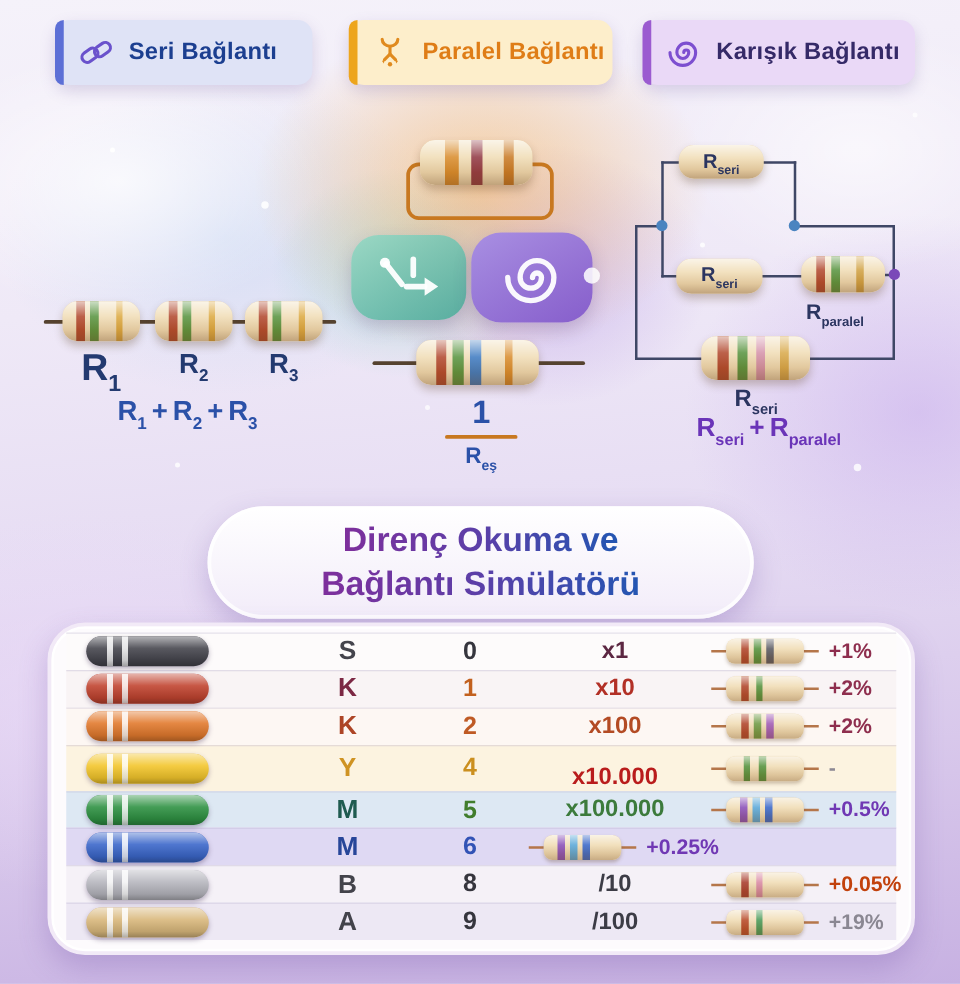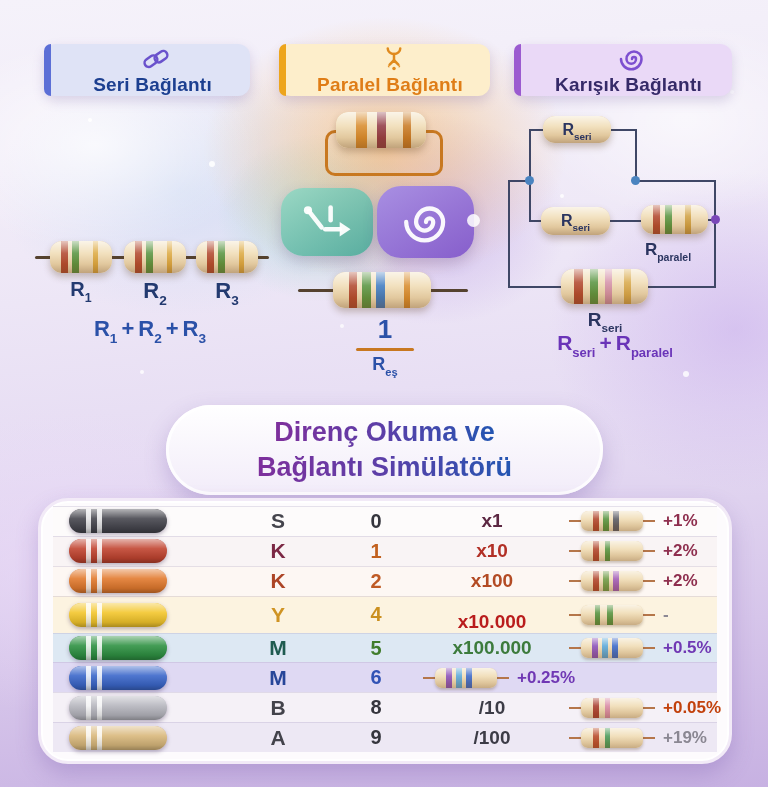--- a/index.html
+++ b/index.html
@@ -16,22 +16,22 @@
       radial-gradient(260px 180px at 180px 190px, rgba(175,205,240,.4), rgba(175,205,240,0) 70%),
       radial-gradient(300px 220px at 60px 560px, rgba(235,218,248,.65), rgba(235,218,248,0) 70%),
       radial-gradient(260px 220px at 735px 330px, rgba(195,165,235,.5), rgba(195,165,235,0) 72%);}
   .sparkles{position:absolute;left:88px;top:118px;width:4px;height:4px;border-radius:50%;
     background:rgba(255,255,255,.95);pointer-events:none;
     box-shadow:122px 44px 0 1px rgba(255,255,255,.85),472px 76px 0 0 rgba(255,255,255,.8),
       596px 254px 0 1px rgba(255,255,255,.8),52px 252px 0 0 rgba(255,255,255,.8),
       252px 206px 0 0 rgba(255,255,255,.7),642px -28px 0 0 rgba(255,255,255,.7),
       12px 382px 0 1px rgba(255,255,255,.7),612px 382px 0 0 rgba(255,255,255,.7);}
   
-  .tab{position:absolute;top:44px;height:52px;border-radius:12px;display:flex;align-items:center;
-    box-shadow:0 5px 12px rgba(110,85,160,.22);flex-direction:column;}
+  .tab{position:absolute;top:16px;height:52px;border-radius:12px;display:flex;align-items:center;
+    box-shadow:0 5px 12px rgba(110,85,160,.22);}
   .tab-bar{position:absolute;left:0;top:0;bottom:0;width:7px;border-radius:12px 0 0 12px;}
   .tab-icon{margin-left:18px;display:flex;align-items:center;}
   .tab-label{margin-left:11px;font-size:19px;font-weight:700;letter-spacing:.2px;}
   
   .resistor,.rpill,.mini-res{position:relative;background:#f0dcb4;overflow:hidden;}
   .resistor,.rpill{position:absolute;border-radius:12px;box-shadow:0 4px 7px rgba(100,70,40,.3);}
   .band{position:absolute;top:0;bottom:0;z-index:1;display:block;}
   .gloss{position:absolute;inset:0;z-index:2;border-radius:inherit;pointer-events:none;
     background:linear-gradient(180deg,rgba(255,255,255,.7),rgba(255,255,255,.15) 38%,rgba(150,95,40,.16) 72%,rgba(115,70,30,.38));}
   .rpill-label{position:relative;z-index:3;width:100%;text-align:center;font-weight:700;color:#2b3560;}
@@ -146,21 +146,21 @@
       <i class="band" style="left: 18%; width: 11%; background: rgb(176, 69, 42);"></i>
       <i class="band" style="left: 35%; width: 11%; background: rgb(85, 146, 60);"></i>
       <i class="band" style="left: 70%; width: 7%; background: rgb(220, 168, 62);"></i>
     </div>
   <div class="resistor" style="left:196px;top:241px;width:62px;height:32px;">
       <span class="gloss"></span>
       <i class="band" style="left: 18%; width: 11%; background: rgb(176, 69, 42);"></i>
       <i class="band" style="left: 35%; width: 11%; background: rgb(85, 146, 60);"></i>
       <i class="band" style="left: 70%; width: 7%; background: rgb(220, 168, 62);"></i>
     </div>
-  <div class="rsub-label" style="left:56px;top:278px;width:50px;font-size:20px;"><span>R</span><sub>1</sub></div>
+  <div class="rsub-label" style="left:56px;top:278px;width:50px;font-size:30px;"><span>R</span><sub>1</sub></div>
   <div class="rsub-label" style="left:130px;top:278px;width:50px;font-size:22px;"><span>R</span><sub>2</sub></div>
   <div class="rsub-label" style="left:202px;top:278px;width:50px;font-size:22px;"><span>R</span><sub>3</sub></div>
   <div class="formula" style="left: 45px; top: 316px; width: 210px; font-size: 22px; color: rgb(43, 81, 168);">
     <span><span>R</span><sub>1</sub></span><span class="op">+</span><span><span>R</span><sub>2</sub></span><span class="op">+</span><span><span>R</span><sub>3</sub></span>
   </div>
 
   <div class="loop-wire" style="left:325px;top:130px;width:118px;height:46px;"></div>
   <div class="resistor" style="left:336px;top:112px;width:90px;height:36px;">
       <span class="gloss"></span>
       <i class="band" style="left: 22%; width: 13%; background: rgb(216, 138, 40);"></i>

